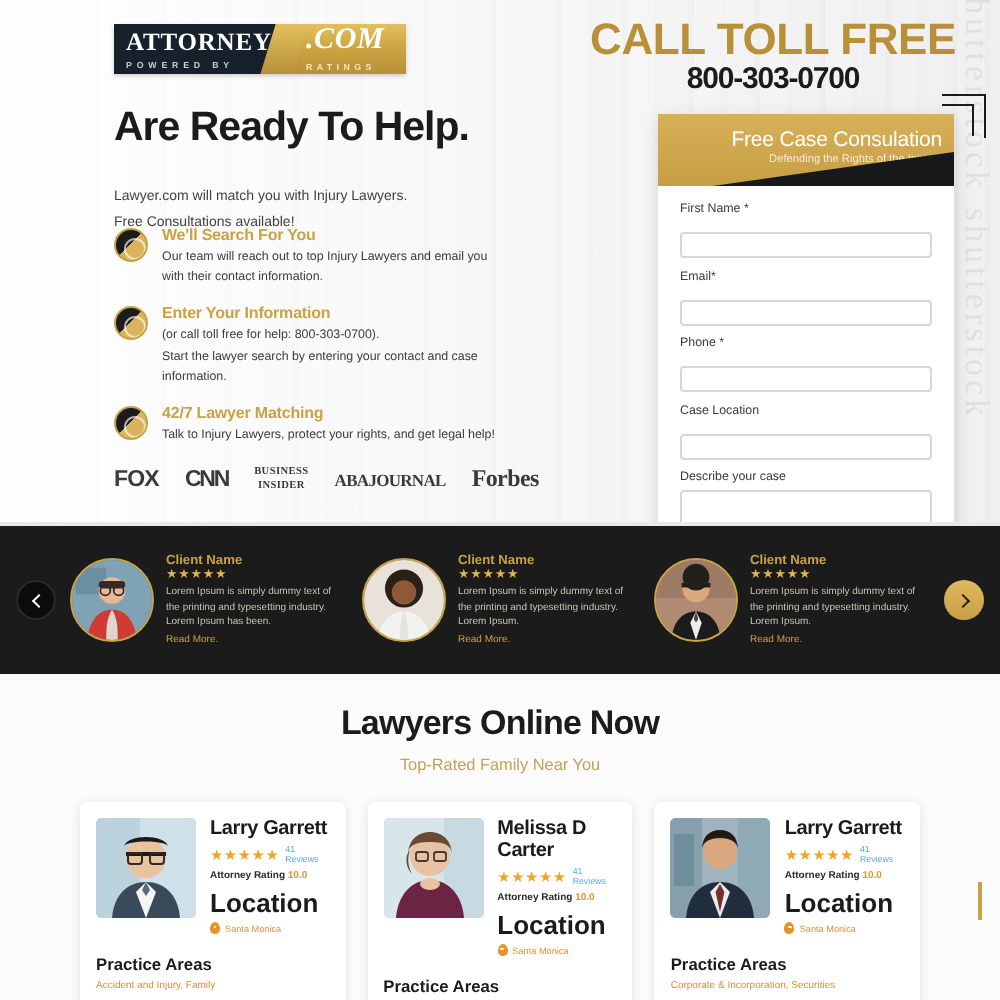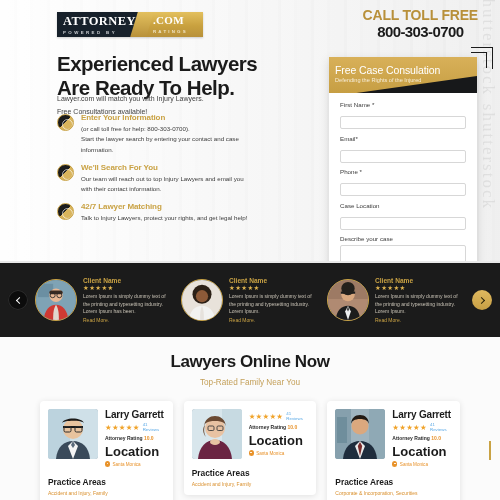--- a/index.html
+++ b/index.html
@@ -50,27 +50,27 @@
   .logo-left .l2 { color:#c9ccd0; font-size:4.4px; letter-spacing:2.4px; margin-top:2.5px; font-weight:700;}
   .logo-right {
     flex:1; background:linear-gradient(180deg,#e3c05e 0%,#c9a13f 55%,#b8913a 100%);
     position:relative; display:flex; flex-direction:column; justify-content:center; padding-left:10px;
   }
   .logo-right:before{
     content:""; position:absolute; left:-9px; top:0; bottom:0; width:16px;
     background:linear-gradient(180deg,#e3c05e,#b8913a);
     transform:skewX(-17deg);
   }
-  .logo-right .r1{ color:#fff; font-size:11px; font-weight:700; letter-spacing:.3px; z-index:2;
-    font-family:"Liberation Serif", serif; line-height:1;}
+  .logo-right .r1{ color:#fff; font-size:15px; font-weight:700; letter-spacing:.3px; z-index:2;
+    font-family:"Liberation Serif", serif; line-height:1;font-style:italic;}
   .logo-right .r2{ color:#f0e4c4; font-size:4.4px; letter-spacing:2.2px; z-index:2; margin-top:2.5px; font-weight:700;}
 
   .calltoll { position:absolute; right:22px; top:8px; text-align:center; }
   .calltoll .ct-label {
-    color:#b8903a; font-size:14px; font-weight:700; letter-spacing:-.2px; line-height:1.05;
+    color:#b8903a; font-size:22px; font-weight:700; letter-spacing:-.2px; line-height:1.05;
   }
   .calltoll .ct-num {
     color:#1b1b1b; font-size:15px; font-weight:700; letter-spacing:-.6px; line-height:1.05; margin-top:1px;
   }
 
   .hero-h1 {
     position:absolute; left:57px; top:52px;
     font-size:20.5px; line-height:1.18; font-weight:700; color:#1b1b1b; letter-spacing:-.5px;
   }
   .hero-sub {
@@ -111,21 +111,21 @@
     position:absolute; right:-16px; top:-10px; width:22px; height:22px;
     border-top:1.6px solid #1b1b1b; border-right:1.6px solid #1b1b1b;
   }
   .form-corner2 {
     position:absolute; right:-10px; top:-5px; width:16px; height:16px;
     border-top:1.6px solid #1b1b1b; border-right:1.6px solid #1b1b1b;
   }
   .form-card { background:#fff; box-shadow:0 3px 10px rgba(0,0,0,.13); }
   .form-head {
     background:linear-gradient(180deg,#d8b059 0%,#c69e43 100%);
-    padding:7px 6px 10px; text-align:left; position:relative; overflow:hidden;
+    padding:7px 6px 10px; text-align:right; position:relative; overflow:hidden;
   }
   .form-head .fh1 { color:#fff; font-size:10.5px; font-weight:400; letter-spacing:-.1px; }
   .form-head .fh2 { color:#f6ecd6; font-size:5.6px; margin-top:1px; }
   .form-head:after{
     content:""; position:absolute; left:-8px; bottom:-16px; width:126%; height:24px;
     background:#17181a; transform:rotate(-8deg);
   }
   .form-body { padding:8px 11px 10px; }
   .fld { margin-bottom:5.5px; }
   .fld label { display:block; font-size:6.2px; color:#3b3b3b; margin-bottom:2.5px; }
@@ -227,65 +227,74 @@
         <div class="r2">RATINGS</div>
       </div>
     </div>
 
     <div class="calltoll">
       <div class="ct-label">CALL TOLL FREE</div>
       <div class="ct-num">800-303-0700</div>
     </div>
 
     <div class="hero-h1">
-      <div>Experienced Lawyers</div>
       <div>Are Ready To Help.</div>
     </div>
     <div class="hero-sub">
       <div>Lawyer.com will match you with Injury Lawyers.</div>
       <div>Free Consultations available!</div>
     </div>
 
     <div class="features">
+
+      <div class="feature">
+        <div class="f-icon"></div>
+        <div class="f-body">
+          <div class="f-title">We'll Search For You</div>
+          <div class="f-text">
+            <div>Our team will reach out to top Injury Lawyers and email you</div>
+            <div>with their contact information.</div>
+          </div>
+        </div>
+      </div>
 
       <div class="feature">
         <div class="f-icon"></div>
         <div class="f-body">
           <div class="f-title">Enter Your Information</div>
           <div class="f-text">
             <div>(or call toll free for help: 800-303-0700).</div>
             <div>Start the lawyer search by entering your contact and case</div>
             <div>information.</div>
           </div>
         </div>
       </div>
 
       <div class="feature">
         <div class="f-icon"></div>
         <div class="f-body">
-          <div class="f-title">We'll Search For You</div>
-          <div class="f-text">
-            <div>Our team will reach out to top Injury Lawyers and email you</div>
-            <div>with their contact information.</div>
-          </div>
-        </div>
-      </div>
-
-      <div class="feature">
-        <div class="f-icon"></div>
-        <div class="f-body">
           <div class="f-title">42/7 Lawyer Matching</div>
           <div class="f-text">
             <div>Talk to Injury Lawyers, protect your rights, and get legal help!</div>
           </div>
         </div>
       </div>
 
     </div>
 
+    <div class="medialogos">
+      <div class="ml ml-fox">FOX</div>
+      <div class="ml ml-cnn">CNN</div>
+      <div class="ml ml-bi">
+        <div>BUSINESS</div>
+        <div>INSIDER</div>
+      </div>
+      <div class="ml ml-aba">ABAJOURNAL</div>
+      <div class="ml ml-forbes">Forbes</div>
+    </div>
 
     <div class="formwrap">
       <div class="form-corner"></div>
       <div class="form-corner2"></div>
 
       <div class="form-card">
         <div class="form-head">
           <div class="fh1">Free Case Consulation</div>
           <div class="fh2">Defending the Rights of the Injured</div>
         </div>
@@ -450,20 +459,21 @@
               <circle cx="23" cy="19" r="10" fill="#e8c2a2"></circle>
               <path d="M12 19c0-9 6-12 11-12s11 3 11 12c0-5-3-7-11-7s-11 2-11 7z" fill="#6b4a33"></path>
               <path d="M13 16c-2 6 0 10 1 12-3-3-4-9-1-12z" fill="#6b4a33"></path>
               <rect x="16" y="17" width="6" height="4.5" rx="1.2" fill="none" stroke="#3b3b3b" stroke-width=".9"></rect>
               <rect x="25" y="17" width="6" height="4.5" rx="1.2" fill="none" stroke="#3b3b3b" stroke-width=".9"></rect>
               <path d="M6 50c1-12 8-19 17-19s16 7 17 19z" fill="#6b2442"></path>
               <ellipse cx="23" cy="33" rx="5" ry="3" fill="#e8c2a2"></ellipse>
             </svg>
           </div>
           <div class="lc-info">
+            <div class="lc-name">Melissa D Carter</div>
             <div class="lc-stars-row">
               <span class="lc-stars">★★★★★</span>
               <span class="lc-reviews">41 Reviews</span>
             </div>
             <div class="lc-rating">
               <span>Attorney Rating</span>
               <span class="val">10.0</span>
             </div>
             <div class="lc-loc-label">Location</div>
             <div class="lc-loc-row">

